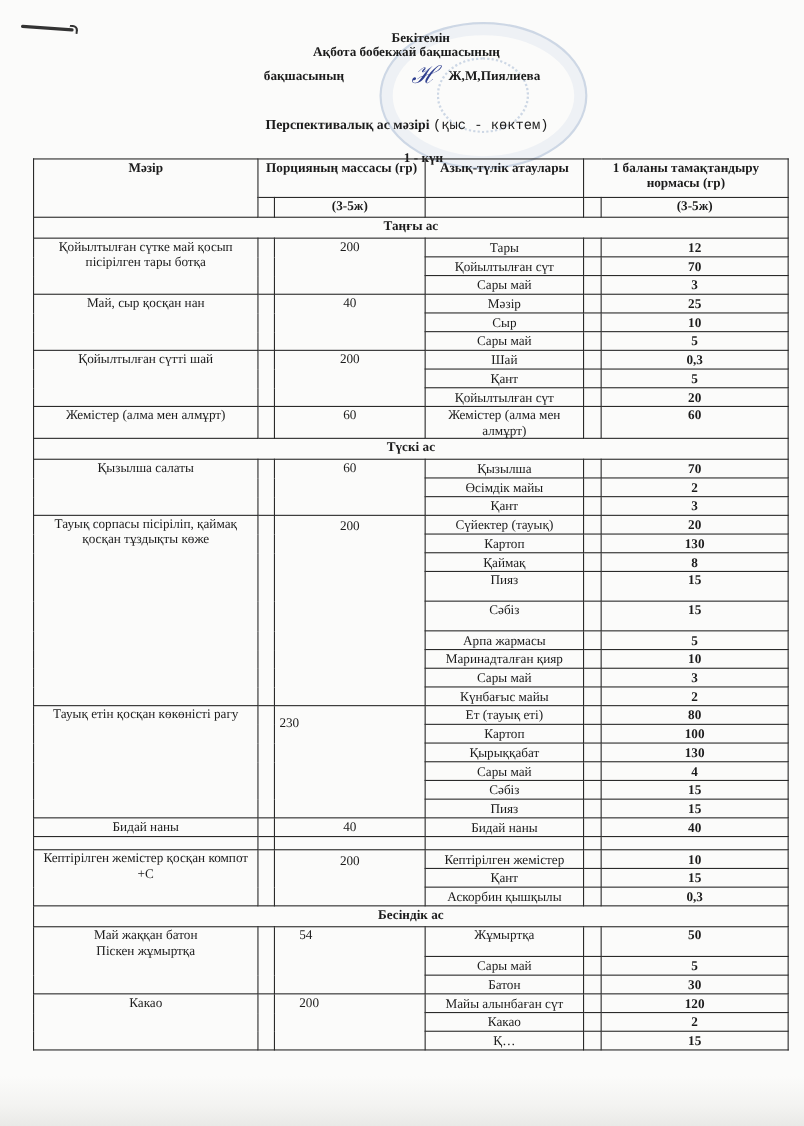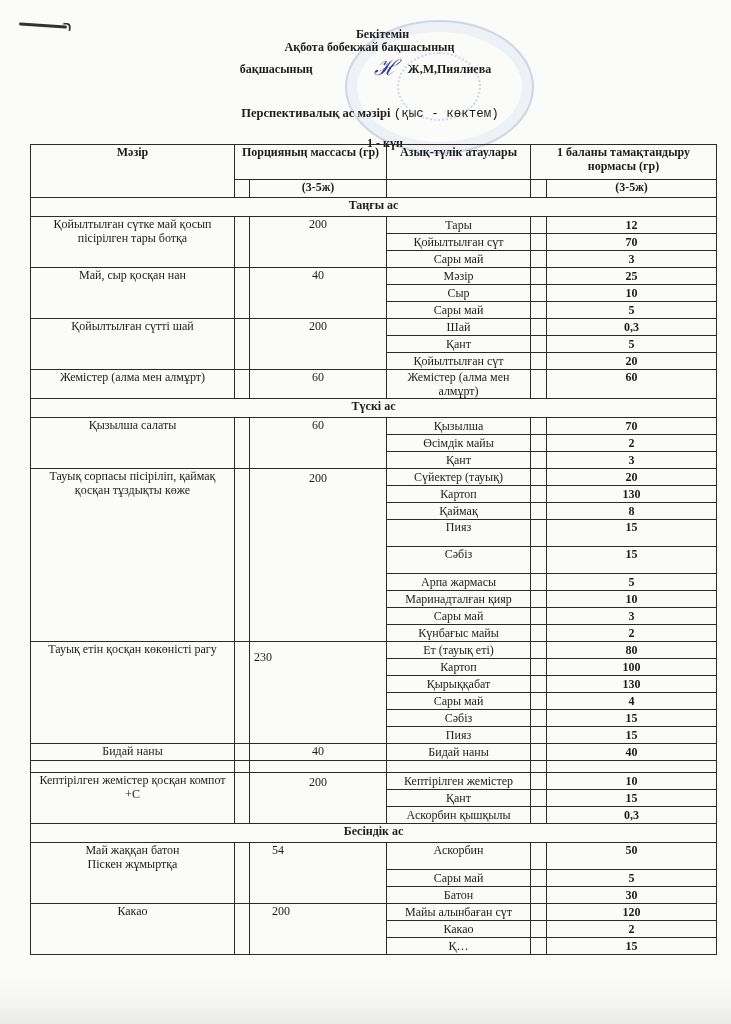--- a/index.html
+++ b/index.html
@@ -313,21 +313,21 @@
       <tr class="section">
         <td colspan="6">Бесіндік ас</td>
       </tr>
       <tr class="ing tall">
         <td rowspan="3" class="dish-name">
           <div>Май жаққан батон</div>
           <div>Піскен жұмыртқа</div>
         </td>
         <td rowspan="3"></td>
         <td rowspan="3" class="portion left-pad" style="text-align: left; padding-left: 22px;">54</td>
-        <td class="ing-name">Аскорбин</td>
+        <td class="ing-name">Жұмыртқа</td>
         <td></td>
         <td class="ing-norm">50</td>
       </tr>
       <tr class="ing">
         <td class="ing-name">Сары май</td>
         <td></td>
         <td class="ing-norm">5</td>
       </tr>
       <tr class="ing">
         <td class="ing-name">Батон</td>

